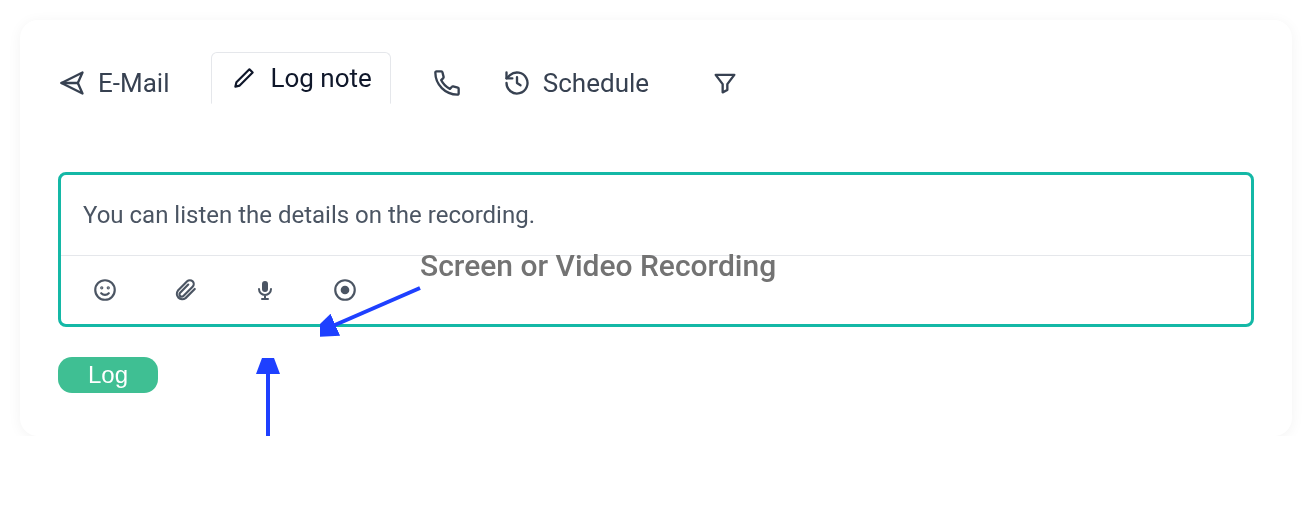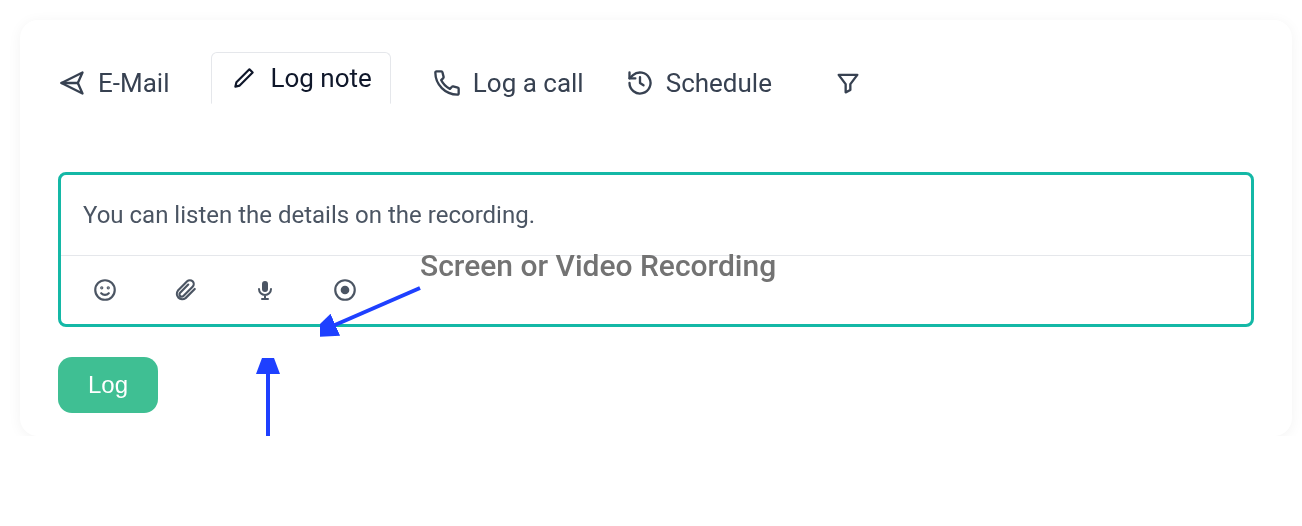--- a/index.html
+++ b/index.html
@@ -7,21 +7,21 @@
   .card{position:absolute;left:20px;top:20px;right:10px;bottom:0;background:#fff;border-radius:18px;box-shadow:0 2px 14px rgba(0,0,0,.05);}
   .tabs{display:flex;align-items:center;gap:42px;padding:42px 0 0 38px;font-size:26px;color:#374151;}
   .tab{display:flex;align-items:center;gap:12px;cursor:pointer;}
   .tab.active{color:#0f172a;border:1px solid #e5e7eb;border-bottom-color:#fff;padding:10px 18px;border-radius:6px 6px 0 0;margin-top:-10px;}
   .tab .icon{width:28px;height:28px;display:inline-flex;align-items:center;justify-content:center;}
   .filter-btn{margin-left:20px;}
   .composer{margin:68px 38px 0 38px;border:3px solid #14b8a6;border-radius:8px;}
   .composer-text{padding:26px 22px;font-size:24px;color:#4b5563;border-bottom:1px solid #e5e7eb;}
   .composer-toolbar{display:flex;align-items:center;gap:48px;padding:18px 28px;}
   .tbtn{width:32px;height:32px;display:flex;align-items:center;justify-content:center;cursor:pointer;color:#4b5563;}
-  .log-btn{margin:30px 0 0 38px;background:#3fbf93;color:#fff;border:none;border-radius:14px;padding:14px 30px;font-size:24px;cursor:pointer;}
+  .log-btn{margin:30px 0 0 38px;background:#3fbf93;color:#fff;border:none;border-radius:14px;padding:4px 30px;font-size:24px;cursor:pointer;}
   .annot{position:absolute;font-size:30px;font-weight:500;color:#737373;pointer-events:none;}
   svg{display:block;}
 </style>
 </head>
 <body>
 
 <div class="page">
   <div class="card">
 
     <div class="tabs">
@@ -44,21 +44,20 @@
         </span>
         <span>Log note</span>
       </div>
 
       <div class="tab">
         <span class="icon">
           <svg viewBox="0 0 24 24" width="28" height="28" fill="none" stroke="currentColor" stroke-width="2" stroke-linecap="round" stroke-linejoin="round">
               <path d="M22 16.92V21a1 1 0 0 1-1.1 1A19 19 0 0 1 2 3.1 1 1 0 0 1 3 2h4.09a1 1 0 0 1 1 .75l1 4a1 1 0 0 1-.29 1L7 9.5a16 16 0 0 0 7.5 7.5l1.75-1.8a1 1 0 0 1 1-.29l4 1a1 1 0 0 1 .75 1z"></path>
             </svg>
         </span>
-        <span>Log a call</span>
       </div>
 
       <div class="tab">
         <span class="icon">
           <svg viewBox="0 0 24 24" width="28" height="28" fill="none" stroke="currentColor" stroke-width="2" stroke-linecap="round" stroke-linejoin="round">
               <path d="M3 12a9 9 0 1 0 3-6.7L3 8"></path>
               <polyline points="3 3 3 8 8 8"></polyline>
               <path d="M12 7v5l3 2"></path>
             </svg>
         </span>

